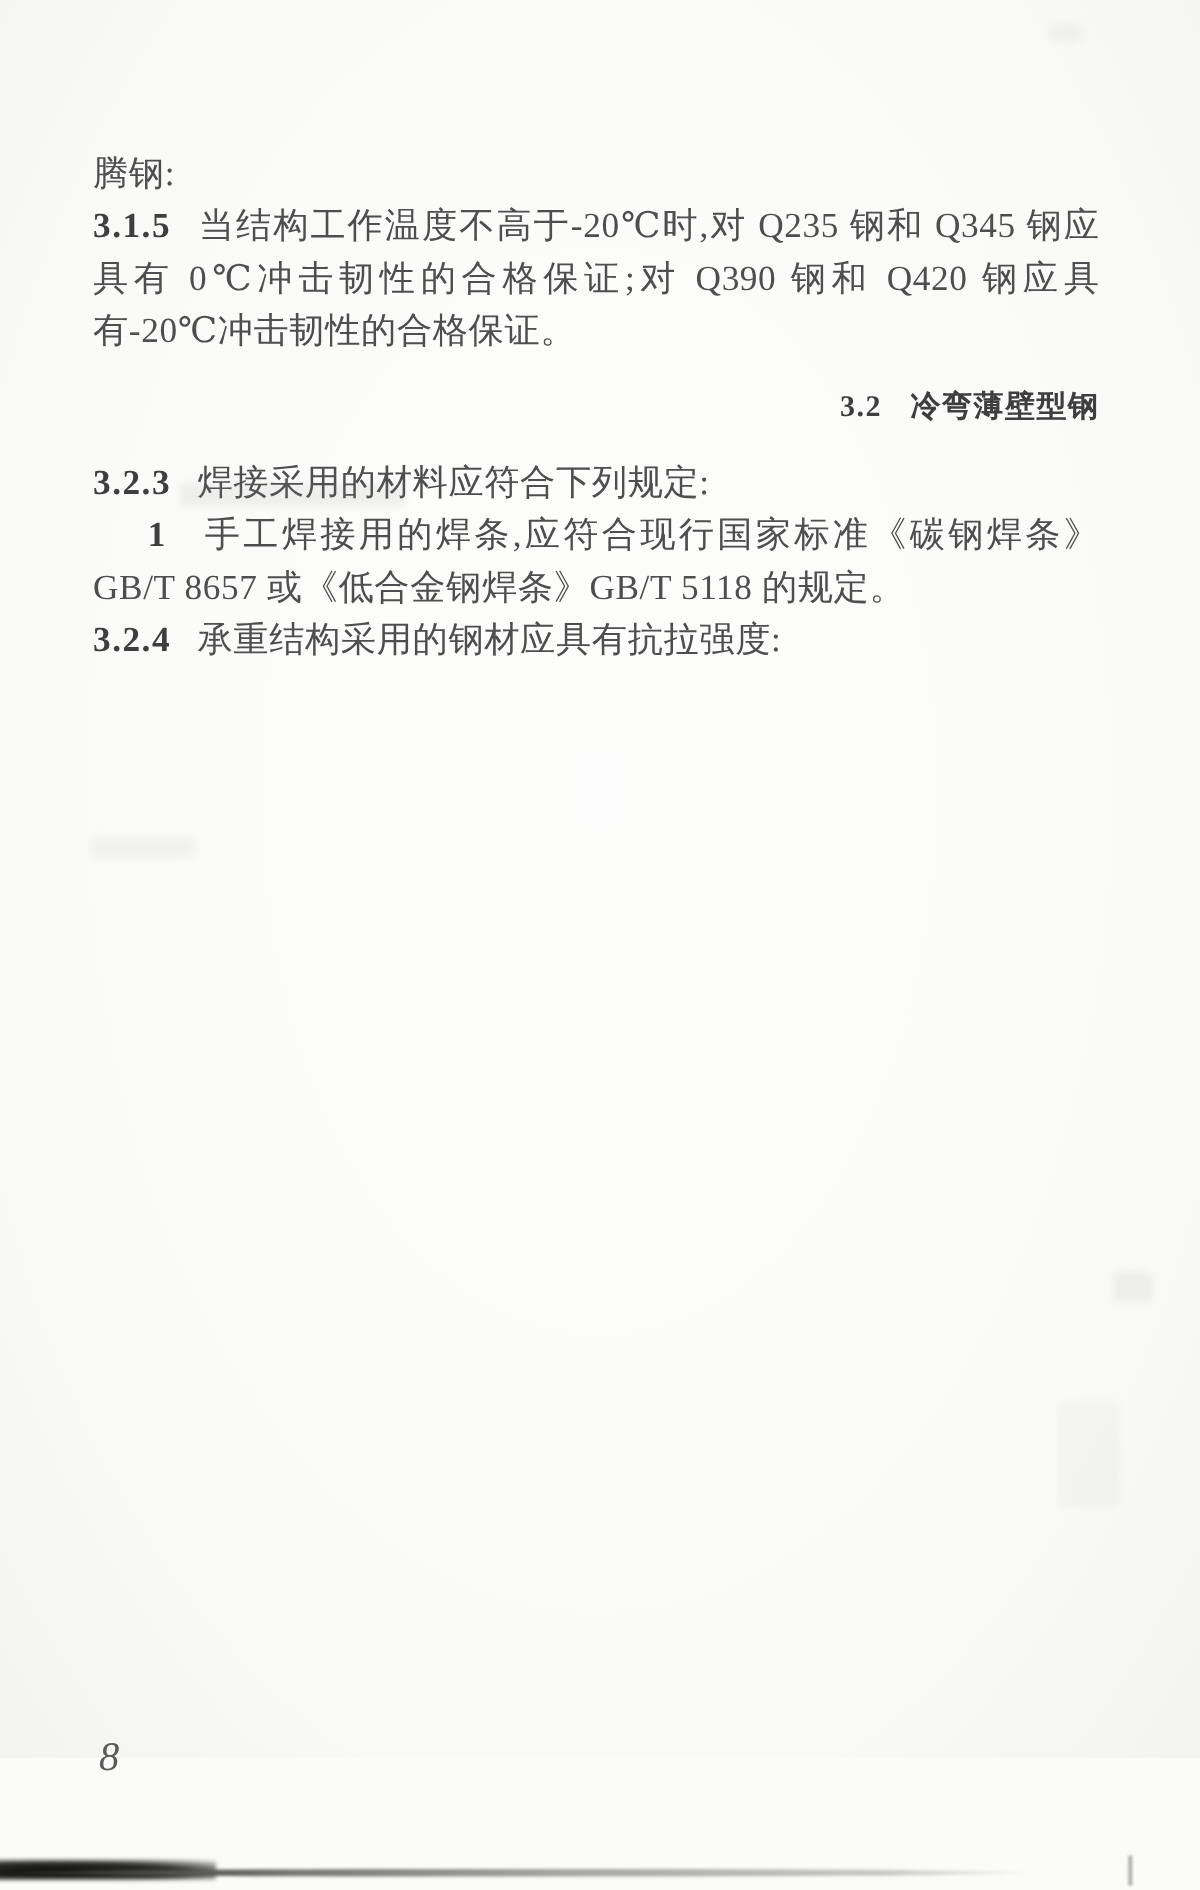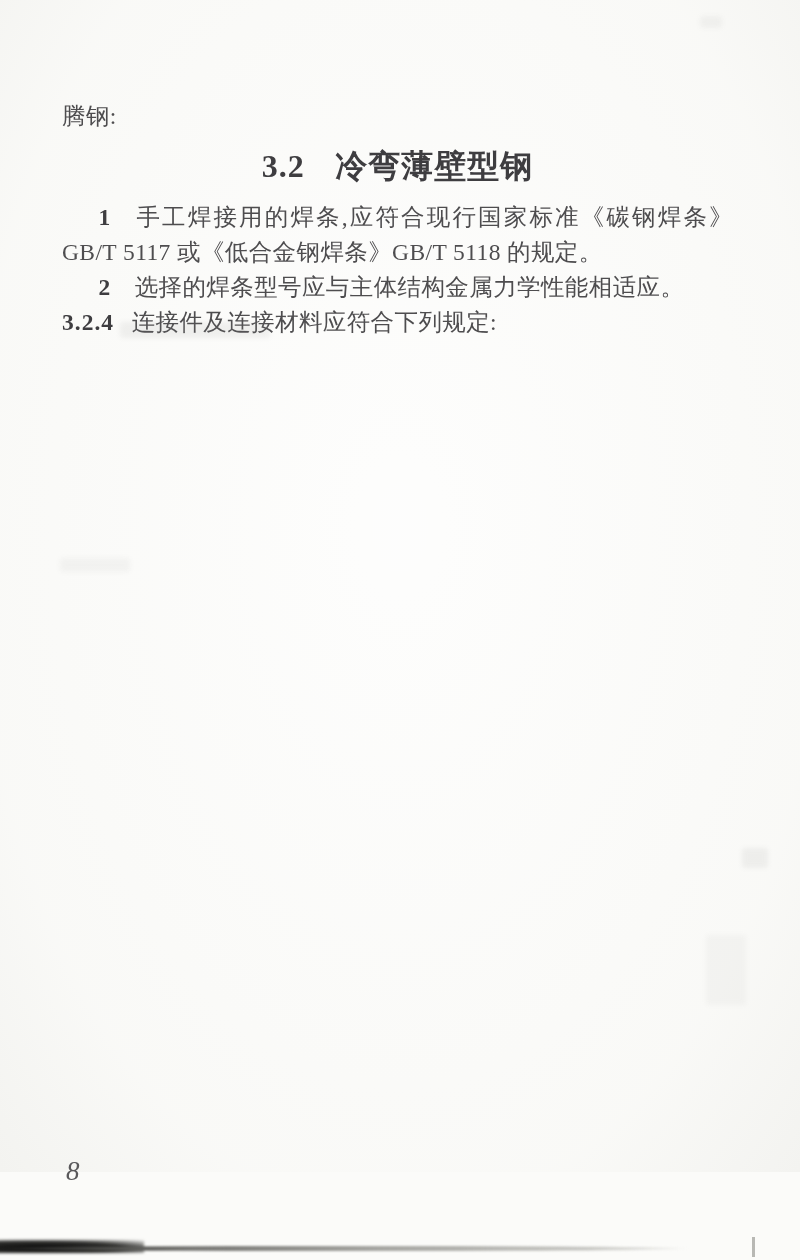--- a/index.html
+++ b/index.html
@@ -30,25 +30,25 @@
     font-weight: bold;
     color: #3e3d40;
     letter-spacing: 1px;
   }
   p.clause .num { margin-right: 0.75em; }
   p.item  { text-indent: 1.55em; }
   p.item .num { margin-right: 1.0em; }
   p.para  { text-indent: 2em; }
   h2.sec-heading {
     margin: 15px 0 16px 0;
-    font-size: 32px;
+    font-size: 20px;
     line-height: 35px;
     font-weight: bold;
     color: #3e3d40;
-    text-align: center;
+    text-align: right;
     letter-spacing: 1px;
   }
   h2.sec-heading .num { margin-right: 0.95em; }
   .page-number {
     position: absolute;
     left: 66px; top: 1156px;
     font-style: italic;
     font-size: 27px;
     color: #5a595b;
   }
@@ -102,32 +102,33 @@
 <div class="page">
 
   <div class="doc">
 
     <p class="cont">腾钢:</p>
 
 
 
 
 
+    <p class="clause"><span class="num">3.1.5</span><span>当结构工作温度不高于-20℃时,对 Q235 钢和 Q345 钢应具有 0℃冲击韧性的合格保证;对 Q390 钢和 Q420 钢应具有-20℃冲击韧性的合格保证。</span></p>
 
     <h2 class="sec-heading"><span class="num">3.2</span><span>冷弯薄壁型钢</span></h2>
 
 
 
+    <p class="clause"><span class="num">3.2.3</span><span>焊接采用的材料应符合下列规定:</span></p>
 
-    <p class="item"><span class="num">1</span><span>手工焊接用的焊条,应符合现行国家标准《碳钢焊条》GB/T 5117 或《低合金钢焊条》GB/T 5118 的规定。</span></p>
-
-    <p class="item"><span class="num">2</span><span>选择的焊条型号应与主体结构金属力学性能相适应。</span></p>
+    <p class="item"><span class="num">1</span><span>手工焊接用的焊条,应符合现行国家标准《碳钢焊条》GB/T 8657 或《低合金钢焊条》GB/T 5118 的规定。</span></p>
 
 
-    <p class="clause"><span class="num">3.2.4</span><span>连接件及连接材料应符合下列规定:</span></p>
+
+    <p class="clause"><span class="num">3.2.4</span><span>承重结构采用的钢材应具有抗拉强度:</span></p>
 
 
   </div>
 
   <div class="page-number">8</div>
 
   <div class="ghost g1"></div>
   <div class="ghost g2"></div>
   <div class="ghost g3"></div>
   <div class="ghost g4"></div>

